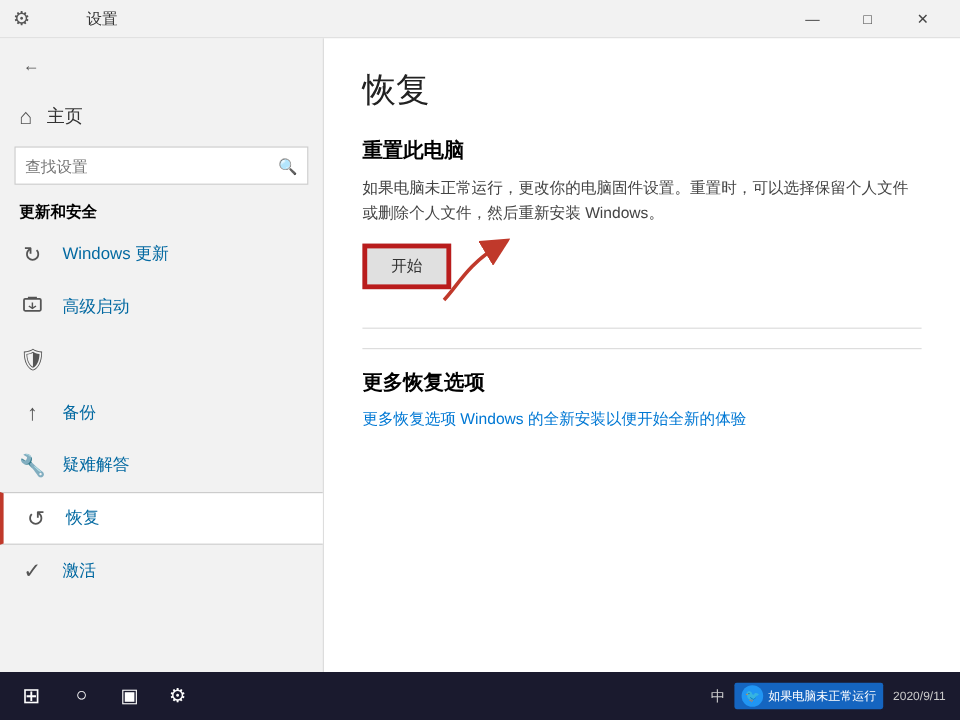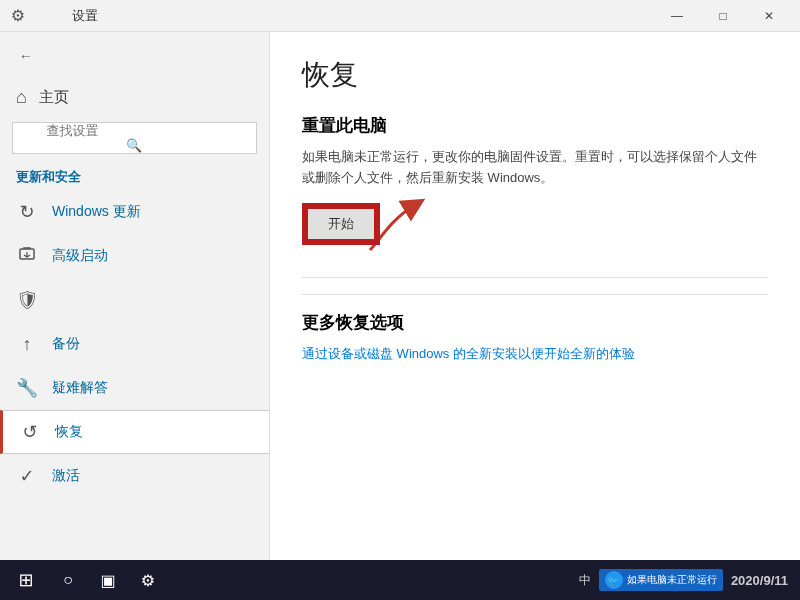--- a/index.html
+++ b/index.html
@@ -108,39 +108,38 @@
     }
 
     .search-box {
       margin: 4px 12px 8px 12px;
       display: flex;
       align-items: center;
       background: #fff;
       border: 1px solid #ccc;
       height: 32px;
       padding: 0 8px;
-      flex-direction: column;
     }
     .search-input {
       border: none;
       outline: none;
       flex: 1;
       font-size: 13px;
       background: transparent;
     }
     .search-icon {
       font-size: 13px;
       color: #666;
     }
 
     .sidebar-section-label {
       padding: 6px 16px 4px 16px;
       font-size: 13px;
       font-weight: bold;
-      color: #0369a1;
+      color: #000000;
     }
 
     .sidebar-item {
       display: flex;
       align-items: center;
       padding: 10px 16px;
       gap: 14px;
       cursor: pointer;
       height: 44px;
     }
@@ -193,21 +192,21 @@
       font-size: 13px;
       color: #444;
       line-height: 1.6;
       margin-bottom: 14px;
     }
 
     .action-btn {
       display: inline-block;
       padding: 6px 20px;
       background: #e0e0e0;
-      border: 6px solid #b91c1c;
+      border: 4px solid #b91c1c;
       font-size: 13px;
       color: #333;
       cursor: pointer;
       margin-bottom: 24px;
     }
 
     .section-divider {
       border: none;
       border-top: 1px solid #ddd;
       margin: 8px 0 16px 0;
@@ -360,35 +359,35 @@
         </svg>
       </div>
 
       <hr class="section-divider">
 
 
       <hr class="section-divider">
 
       <div>
         <div class="section-title">更多恢复选项</div>
-        <a class="link-text">通过设备或磁盘 Windows 的全新安装以便开始全新的体验</a>
+        <a class="link-text">更多恢复选项 Windows 的全新安装以便开始全新的体验</a>
       </div>
 
     </div>
   </div>
 
   <div style="position:absolute; bottom:0; left:0; right:0; height:40px; background:#1a1a2e; display:flex; align-items:center; padding: 0 4px;">
     <div class="taskbar-start">⊞</div>
     <div class="taskbar-search">○</div>
     <div class="taskbar-task">▣</div>
     <div class="taskbar-settings">⚙</div>
 
     <div style="margin-left:auto; display:flex; align-items:center; gap:8px; padding-right:8px;">
       <span style="color:#ccc; font-size:12px;">中</span>
       <div style="background:#1565c0; color:#fff; font-size:10px; padding:2px 6px; border-radius:2px; display:flex; align-items:center; gap:4px;">
         <span style="background:#2196F3; border-radius:50%; width:18px; height:18px; display:flex; align-items:center; justify-content:center; font-size:10px;">🐦</span>
         <span>如果电脑未正常运行</span>
       </div>
-      <span style="color:#ccc; font-size:13px;font-weight:bold;">2020/9/11</span>
+      <span style="color:#ccc; font-size:10px;">2020/9/11</span>
     </div>
   </div>
 
 </div>
 
 </body></html>

